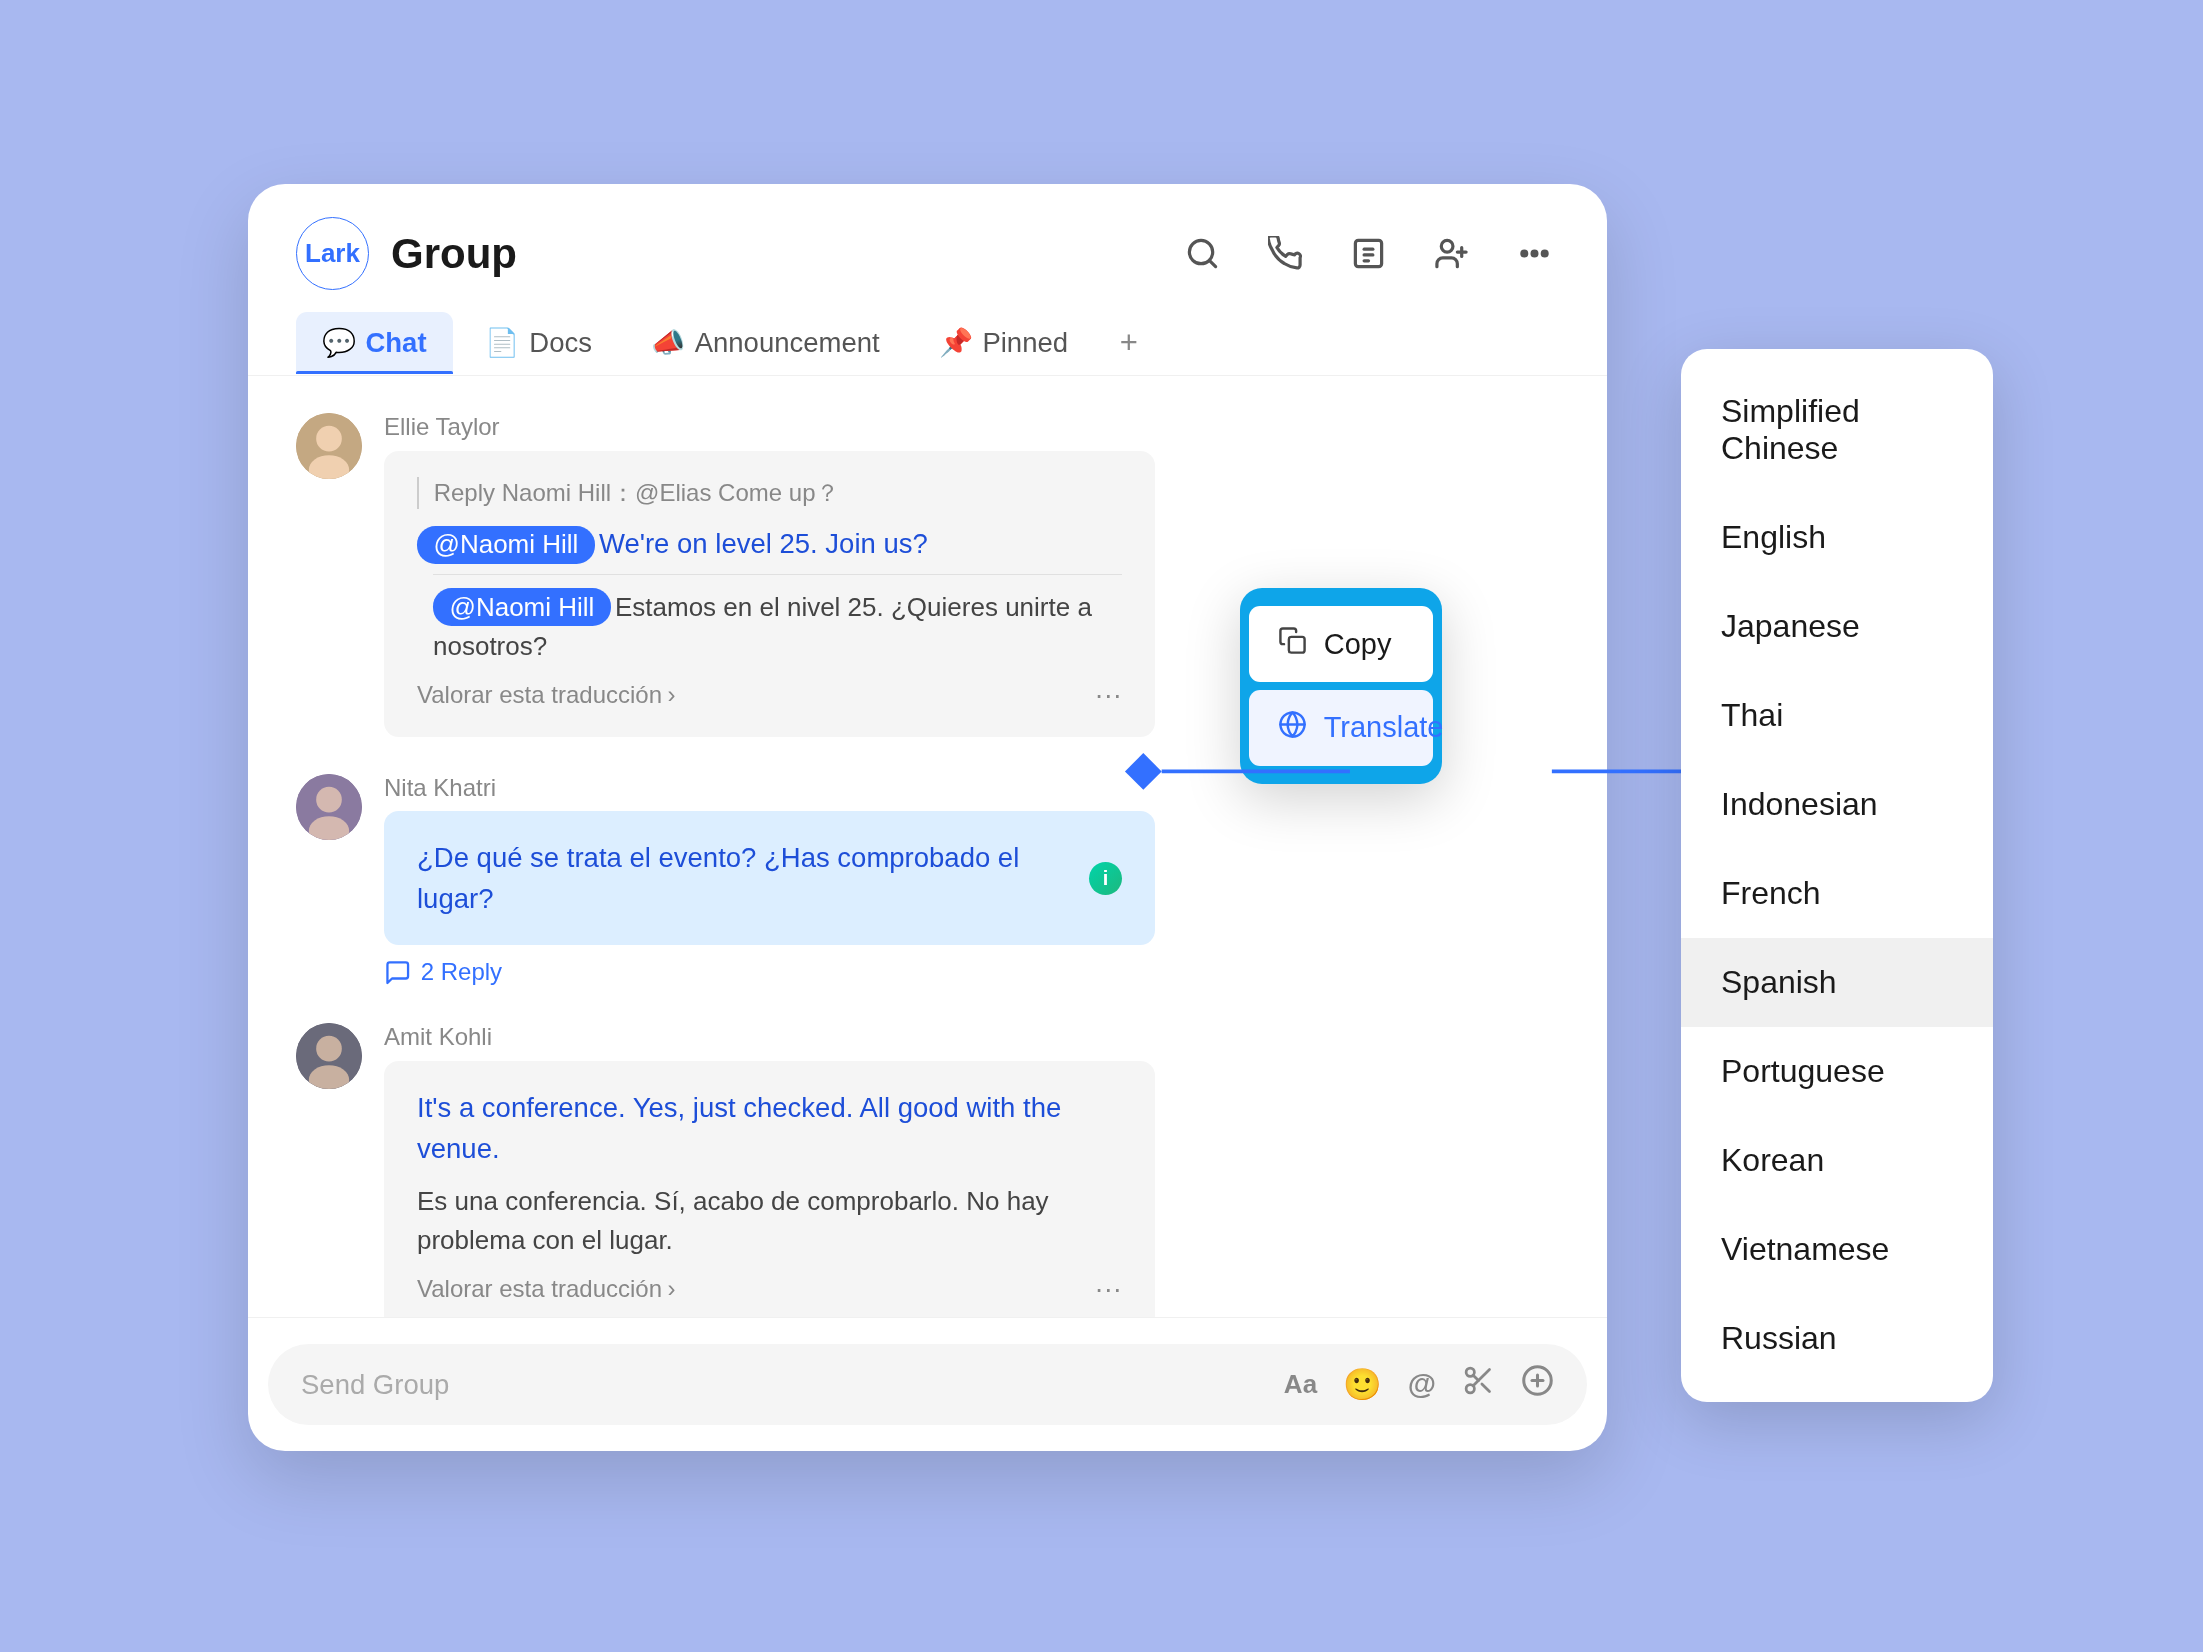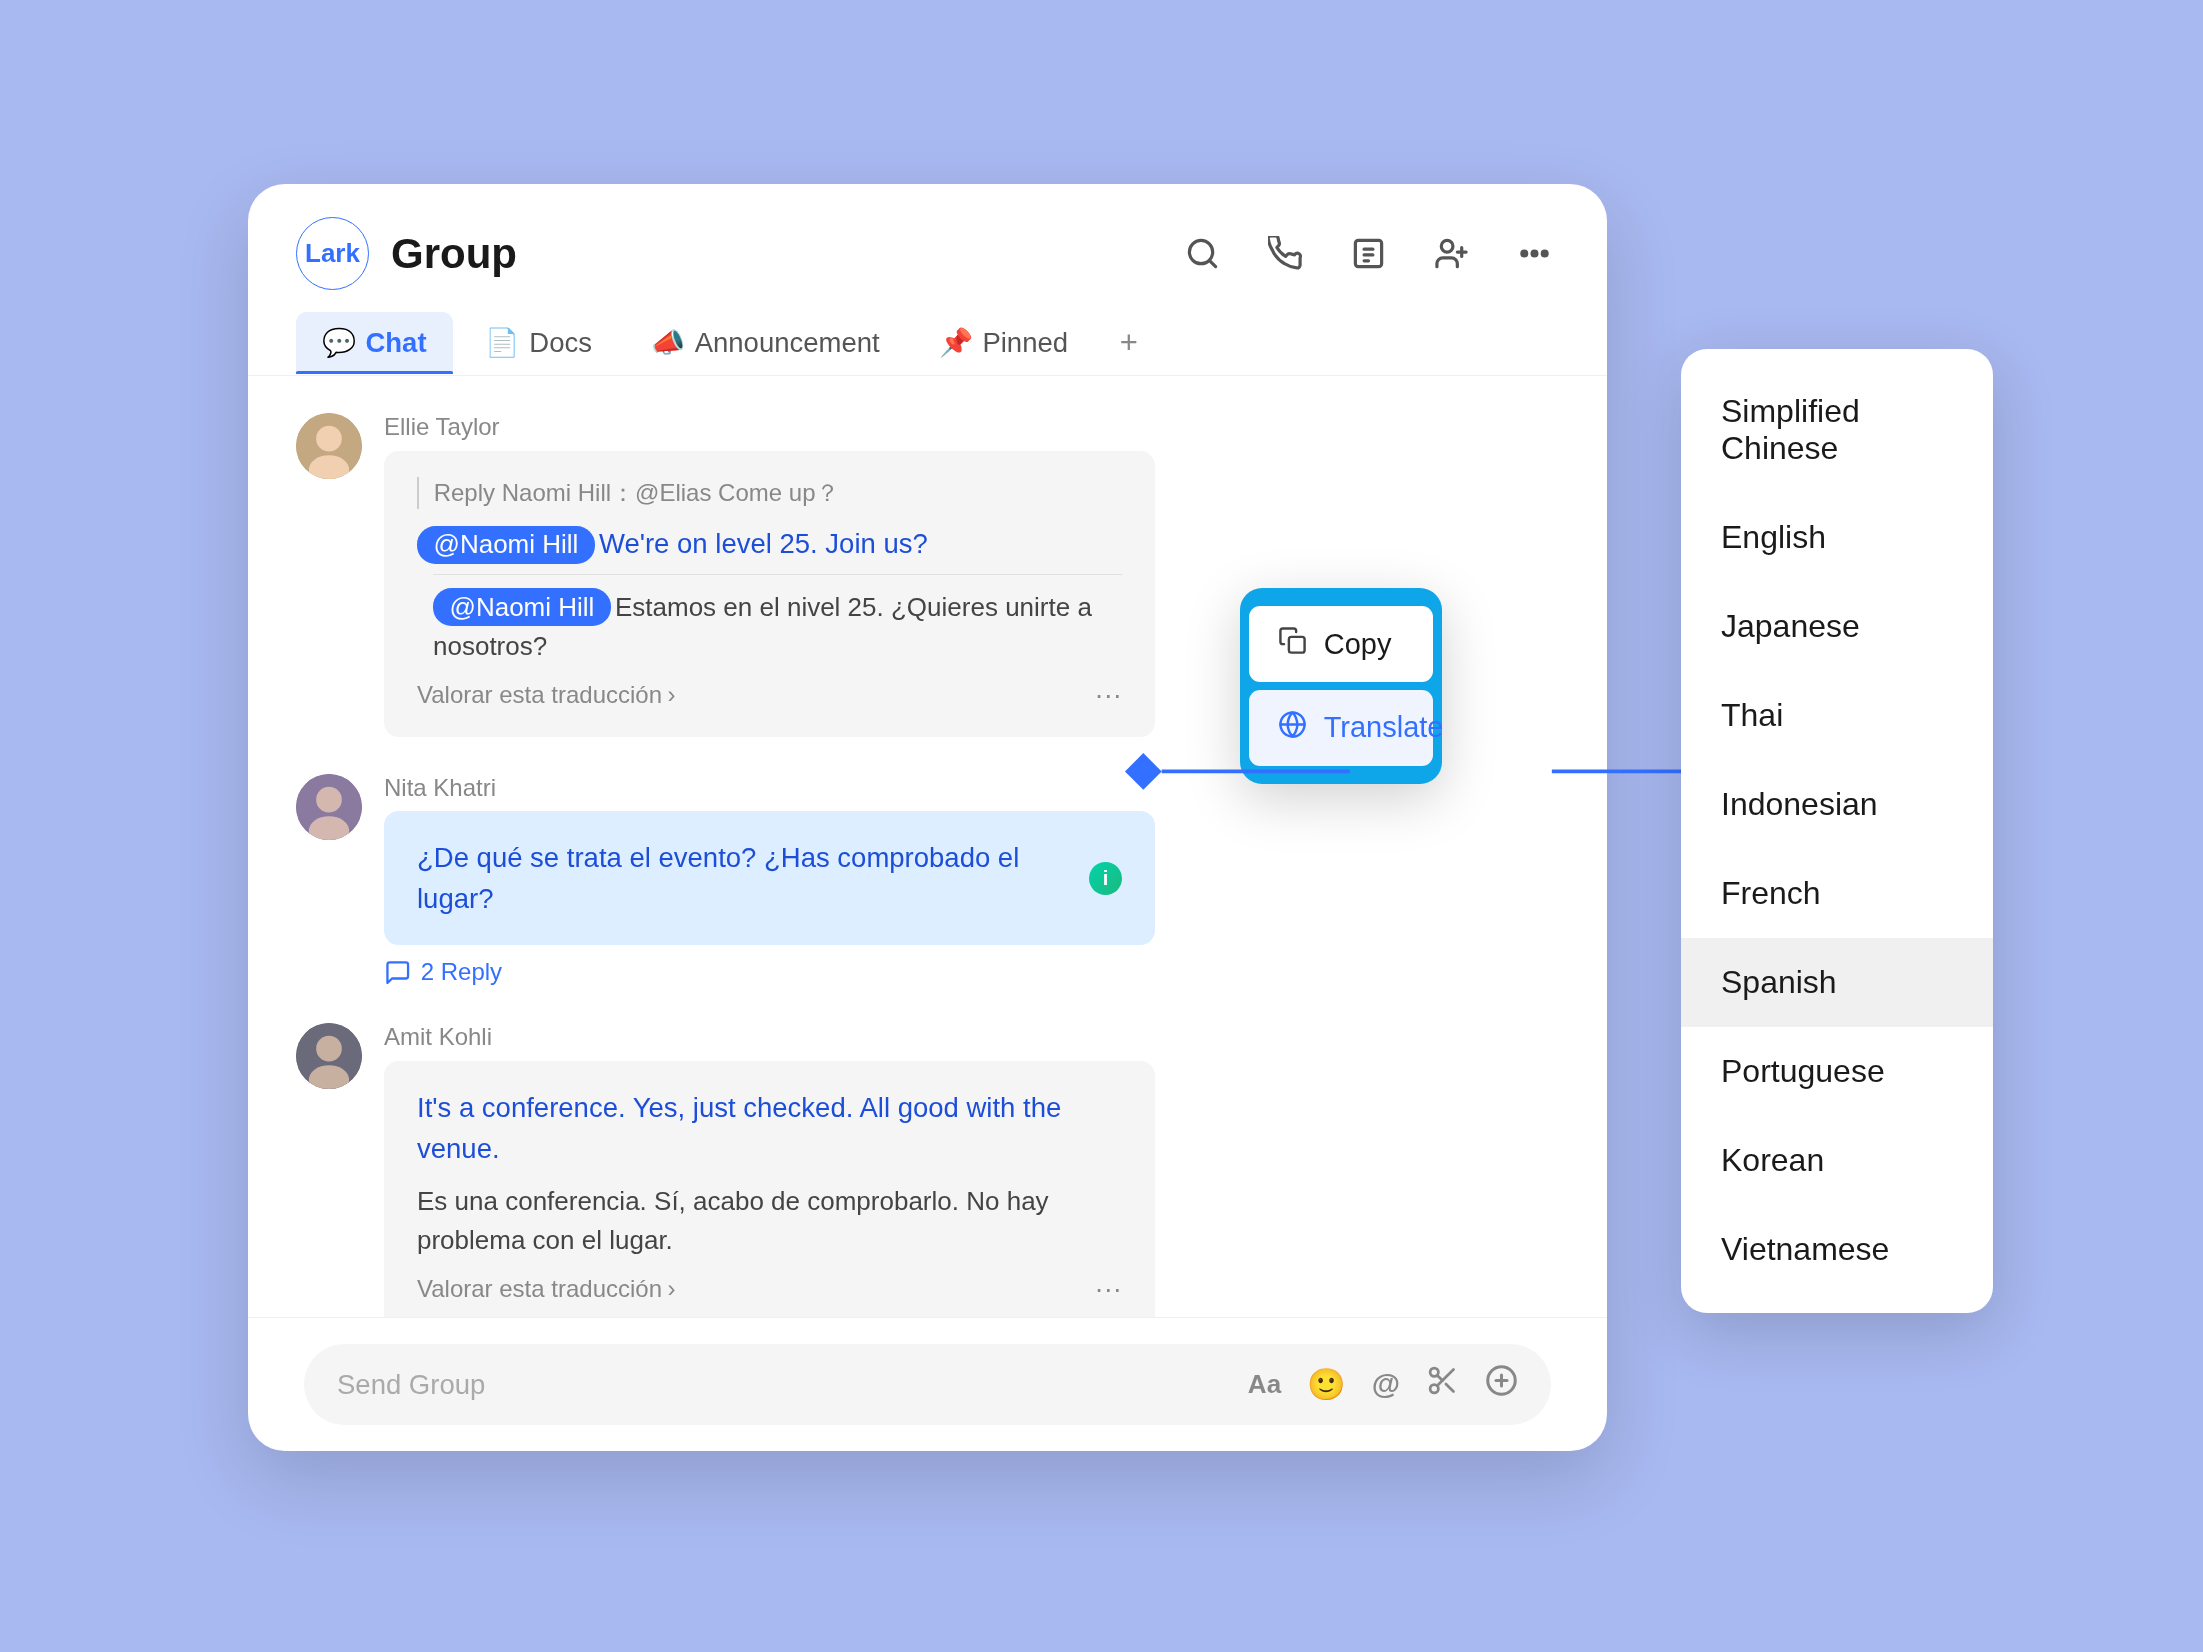--- a/index.html
+++ b/index.html
@@ -223,21 +223,21 @@
       align-items: center;
       justify-content: center;
       color: #fff;
       font-size: 20px;
       font-weight: 700;
       flex-shrink: 0;
       margin-left: 9.2px;
     }
     
     .chat-input-area {
-      padding: 26px 56px;
+      padding: 26px 20px;
       border-top: 0.9px solid #f0f0f0;
       flex-shrink: 0;
     }
     .chat-input-bar {
       display: flex;
       align-items: center;
       background: #f5f5f5;
       border-radius: 46px;
       padding: 20px 33px;
       gap: 26px;
@@ -568,20 +568,21 @@
     <div class="lang-item">Simplified Chinese</div>
     <div class="lang-item">English</div>
     <div class="lang-item">Japanese</div>
     <div class="lang-item">Thai</div>
     <div class="lang-item">Indonesian</div>
     <div class="lang-item">French</div>
     <div class="lang-item selected">Spanish</div>
     <div class="lang-item">Portuguese</div>
     <div class="lang-item">Korean</div>
     <div class="lang-item">Vietnamese</div>
+    <div class="lang-item">Russian</div>
   </div>
 
   <svg class="connector-svg" xmlns="http://www.w3.org/2000/svg" viewBox="0 0 2100 1600" width="1928" height="1469">
 
     <defs>
       <marker id="dot" markerWidth="12" markerHeight="12" refX="6" refY="6">
         <circle cx="6" cy="6" r="5" fill="#3370ff"></circle>
       </marker>
     </defs>
 

